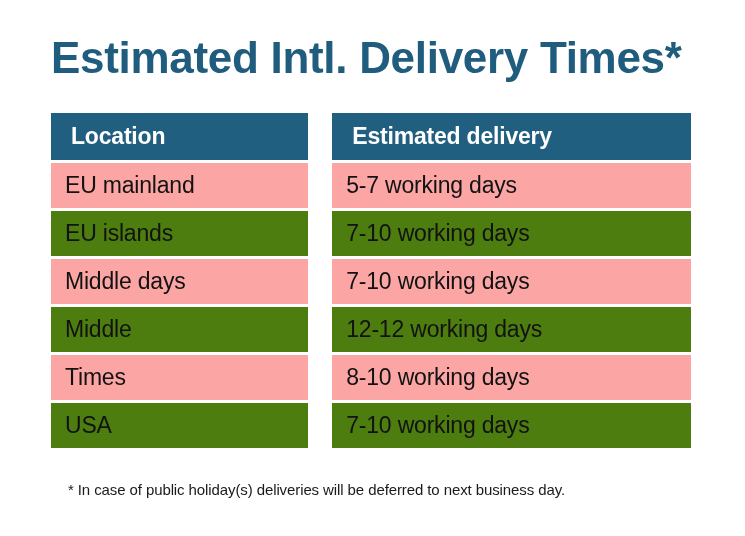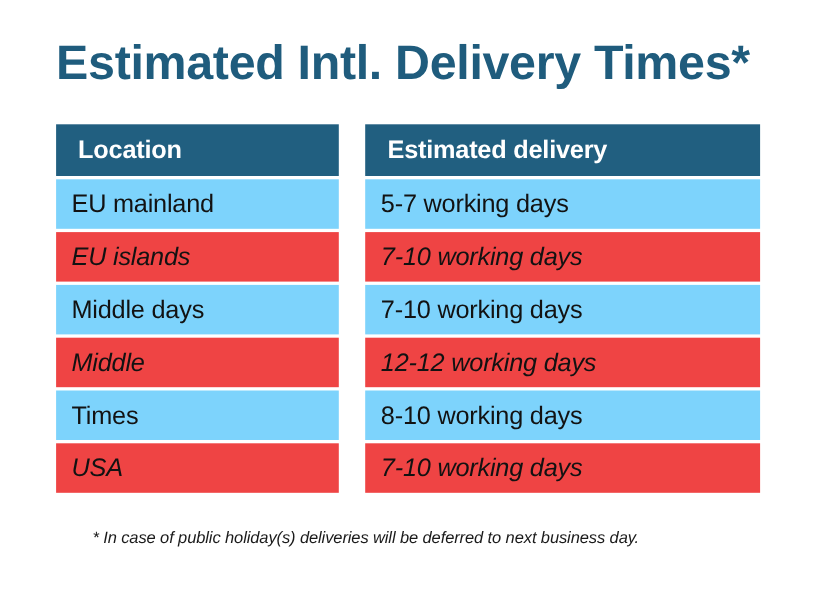--- a/index.html
+++ b/index.html
@@ -86,40 +86,38 @@
 
   
   .body-row .cell {
     height: 45px;
     color: #121212;
     font-size: 23px;
     font-weight: 400;
     letter-spacing: -0.2px;
   }
   .body-row.shade-dark .cell {
-    background: #7dd3fc;
+    background: #fca5a5;
     text-align: right;
   }
   .body-row.shade-light .cell {
-    background: #ef4444;
-    font-style: italic;
+    background: #4d7c0f;
   }
 
   
   .footnote {
     position: absolute;
-    left: 84px;
+    left: 68px;
     top: 480px;
     font-size: 15px;
     font-weight: 400;
     color: #1a1a1a;
     letter-spacing: -0.1px;
     line-height: 20px;
     white-space: nowrap;
-    font-style: italic;
   }
 </style>
 </head>
 <body>
 
 <div class="page">
 
   <div class="title">Estimated Intl. Delivery Times*</div>
 
   <div class="table">

